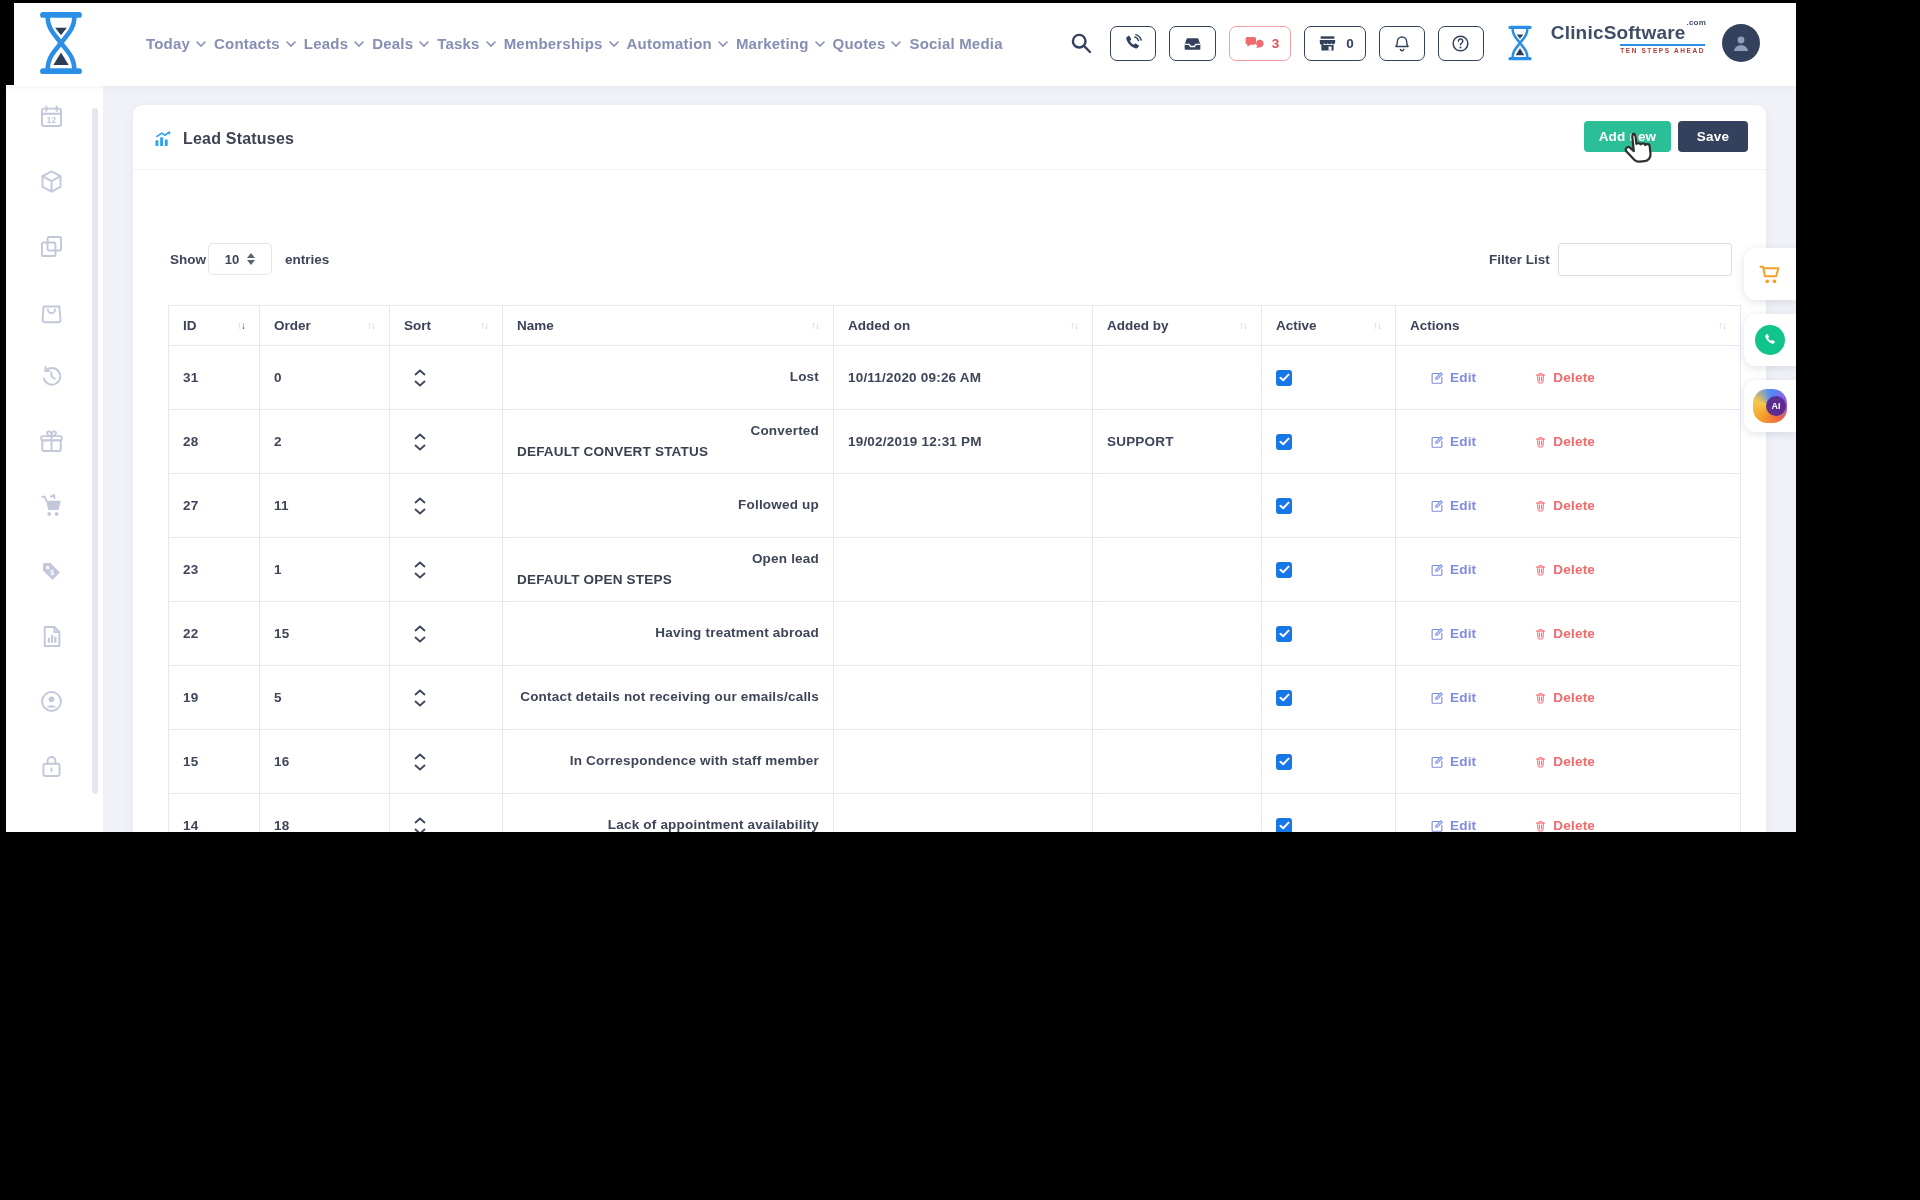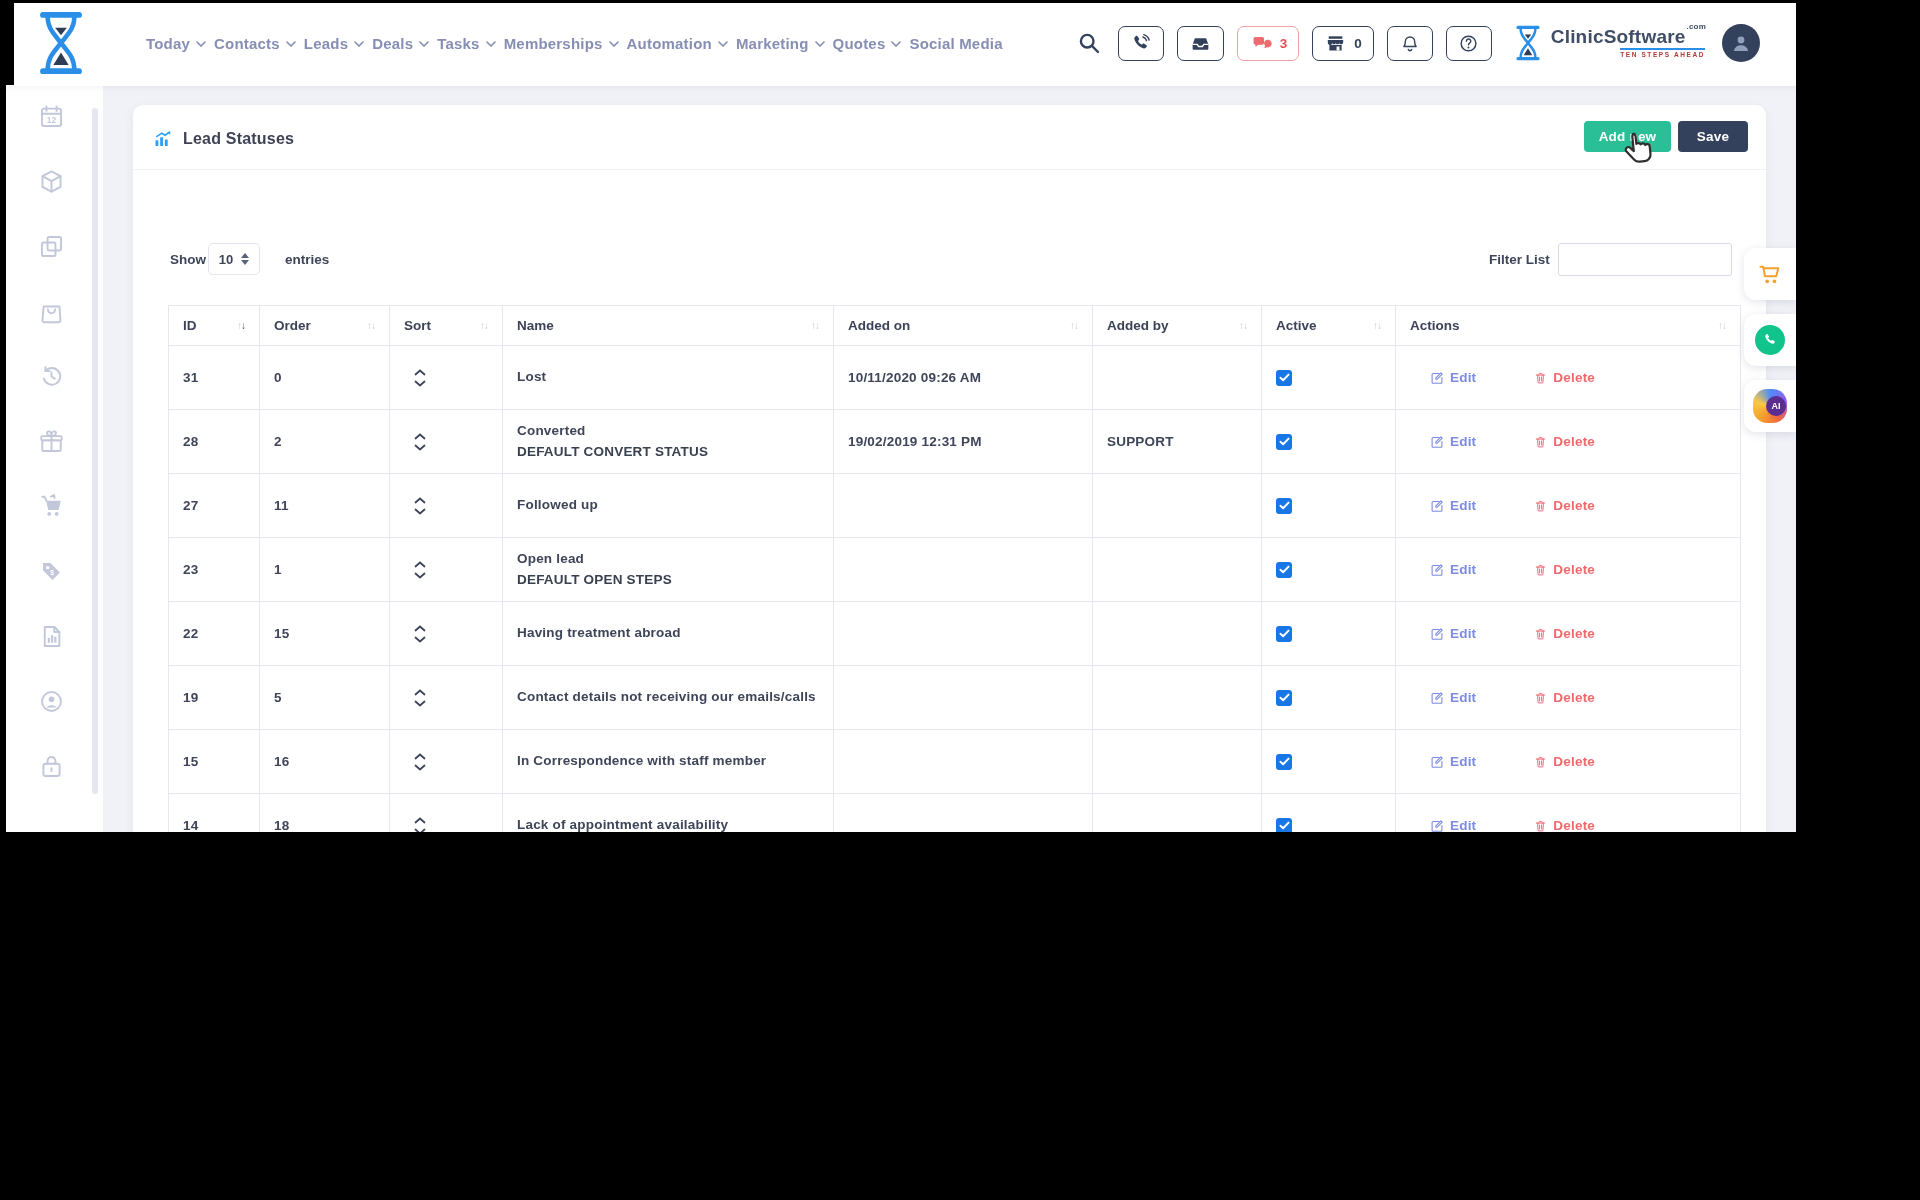--- a/index.html
+++ b/index.html
@@ -22,21 +22,21 @@
   .nav-item svg { margin-top:2px; }
 
   .top-actions { margin-left:auto; display:flex; align-items:center; gap:13px; }
   .search-btn { color:#33415c; display:inline-flex; cursor:pointer; margin-right:4px; }
   .iconbox { display:inline-flex; align-items:center; justify-content:center; gap:7px; height:35px; min-width:46px;
              padding:0 11px; background:#fff; border:1.8px solid #33415c; border-radius:7px; color:#33415c; cursor:pointer; }
   .iconbox .cnt { font-size:13.5px; font-weight:800; color:#33415c; }
   .iconbox.alert { border-color:#f2a0a3; color:#ee6b70; }
   .iconbox.alert .cnt { color:#e84e55; }
 
-  .brand-right { display:flex; align-items:center; gap:8px; margin-left:8px; cursor:default; }
+  .brand-right { display:flex; gap:16px; margin-left:8px; cursor:default; }
   .brand-text { line-height:1; }
   .brand-name { font-size:19px; font-weight:700; color:#3f4d66; letter-spacing:.2px; position:relative; }
   .brand-name sup { font-size:8px; font-weight:700; color:#3f4d66; position:relative; top:-7px; left:1px; }
   .brand-tagline { display:inline-block; margin-top:2px; padding-top:2px; border-top:2px solid #2b8fe8;
                    font-size:6.5px; font-weight:700; color:#b03a35; letter-spacing:1.6px; float:right; }
   .avatar { width:38px; height:38px; border-radius:50%; background:#33415c; display:flex; align-items:center;
             justify-content:center; overflow:hidden; cursor:pointer; margin-left:4px; }
 
   
   .sidebar { position:absolute; left:0; top:86px; width:103px; height:746px; background:#fff; z-index:30;
@@ -50,21 +50,21 @@
           box-shadow:0 3px 10px rgba(80,90,130,.08); z-index:20; }
   .card-header-line { position:absolute; left:0; top:64px; width:100%; height:1px; background:#f2f3f7; }
   .page-title-wrap { position:absolute; left:20px; top:24px; display:flex; align-items:center; gap:10px;justify-content:space-between; }
   .page-title { font-size:16px; font-weight:700; color:#3f4254; letter-spacing:.2px; }
   .btn { position:absolute; top:16px; height:31px; border:none; border-radius:4px; color:#fff; font-size:13.5px;
          font-weight:700; font-family:inherit; letter-spacing:.2px; cursor:pointer; }
   .btn-add { left:1451px; width:87px; background:#2abf96; }
   .btn-save { left:1545px; width:70px; background:#33415c; }
 
   .show-label { position:absolute; left:37px; top:147px; font-size:13.5px; font-weight:700; color:#3e4559; }
-  .select-box { position:absolute; left:75px; top:138px; width:52px; height:32px; border:1px solid #e2e4ee; border-radius:5px;
+  .select-box { position:absolute; left:75px; top:138px; width:64px; height:32px; border:1px solid #e2e4ee; border-radius:5px;
                 display:flex; align-items:center; justify-content:center; gap:8px; cursor:pointer; background:#fff; }
   .select-box .val { font-size:13px; font-weight:700; color:#3e4559; }
   .spin { display:flex; flex-direction:column; gap:2px; }
   .spin i { display:block; width:0; height:0; border-left:4px solid transparent; border-right:4px solid transparent; }
   .spin .up { border-bottom:5px solid #5a6277; }
   .spin .dn { border-top:5px solid #5a6277; }
   .entries-label { position:absolute; left:152px; top:147px; font-size:13.5px; font-weight:700; color:#3e4559; }
   .filter-label { position:absolute; left:1356px; top:147px; font-size:13.5px; font-weight:700; color:#3e4559; }
   .filter-input { position:absolute; left:1425px; top:138px; width:174px; height:33px; border:1px solid #d9dbe8;
                   border-radius:3px; font-family:inherit; font-size:13px; color:#3e4559; padding:0 8px; outline:none; }
@@ -72,21 +72,21 @@
   
   .lead-table { position:absolute; left:35px; top:200px; width:1572px; border-collapse:collapse; table-layout:fixed; }
   .lead-table th, .lead-table td { border:1px solid #e6e8f0; vertical-align:middle; }
   .lead-table th { height:40px; padding:0 14px; }
   .th-in { display:flex; align-items:center; justify-content:space-between; font-size:13.5px; font-weight:700; color:#3c4257; }
   .arrs { font-size:10px; letter-spacing:-1px; color:#c6cad9; font-weight:400; }
   .arrs .on { color:#454c63; }
   .lead-table td { height:64px; padding:0 14px; font-size:13.5px; font-weight:600; color:#3e4559; letter-spacing:.2px; }
   td.c-sort { padding-left:24px; }
   .sort-btn { display:block; background:none; border:none; padding:2px 0; cursor:pointer; color:#3e4559; line-height:0; }
-  .nm { line-height:1.5; }
+  .nm { line-height:1.5;text-align:right; }
   .nm-sub { line-height:1.5; font-weight:700; color:#39404f; }
   .checkbox { display:inline-flex; width:16px; height:16px; border-radius:3px; background:#1877e6;
               align-items:center; justify-content:center; cursor:pointer; }
   td.c-actions { padding-left:34px; }
   .act-wrap { display:flex; align-items:center; gap:58px; }
   .alink { display:inline-flex; align-items:center; gap:6px; font-size:13.5px; font-weight:700; cursor:pointer; text-decoration:none; }
   .alink.edit { color:#7d8be2; }
   .alink.del { color:#f2696d; }
 
   

